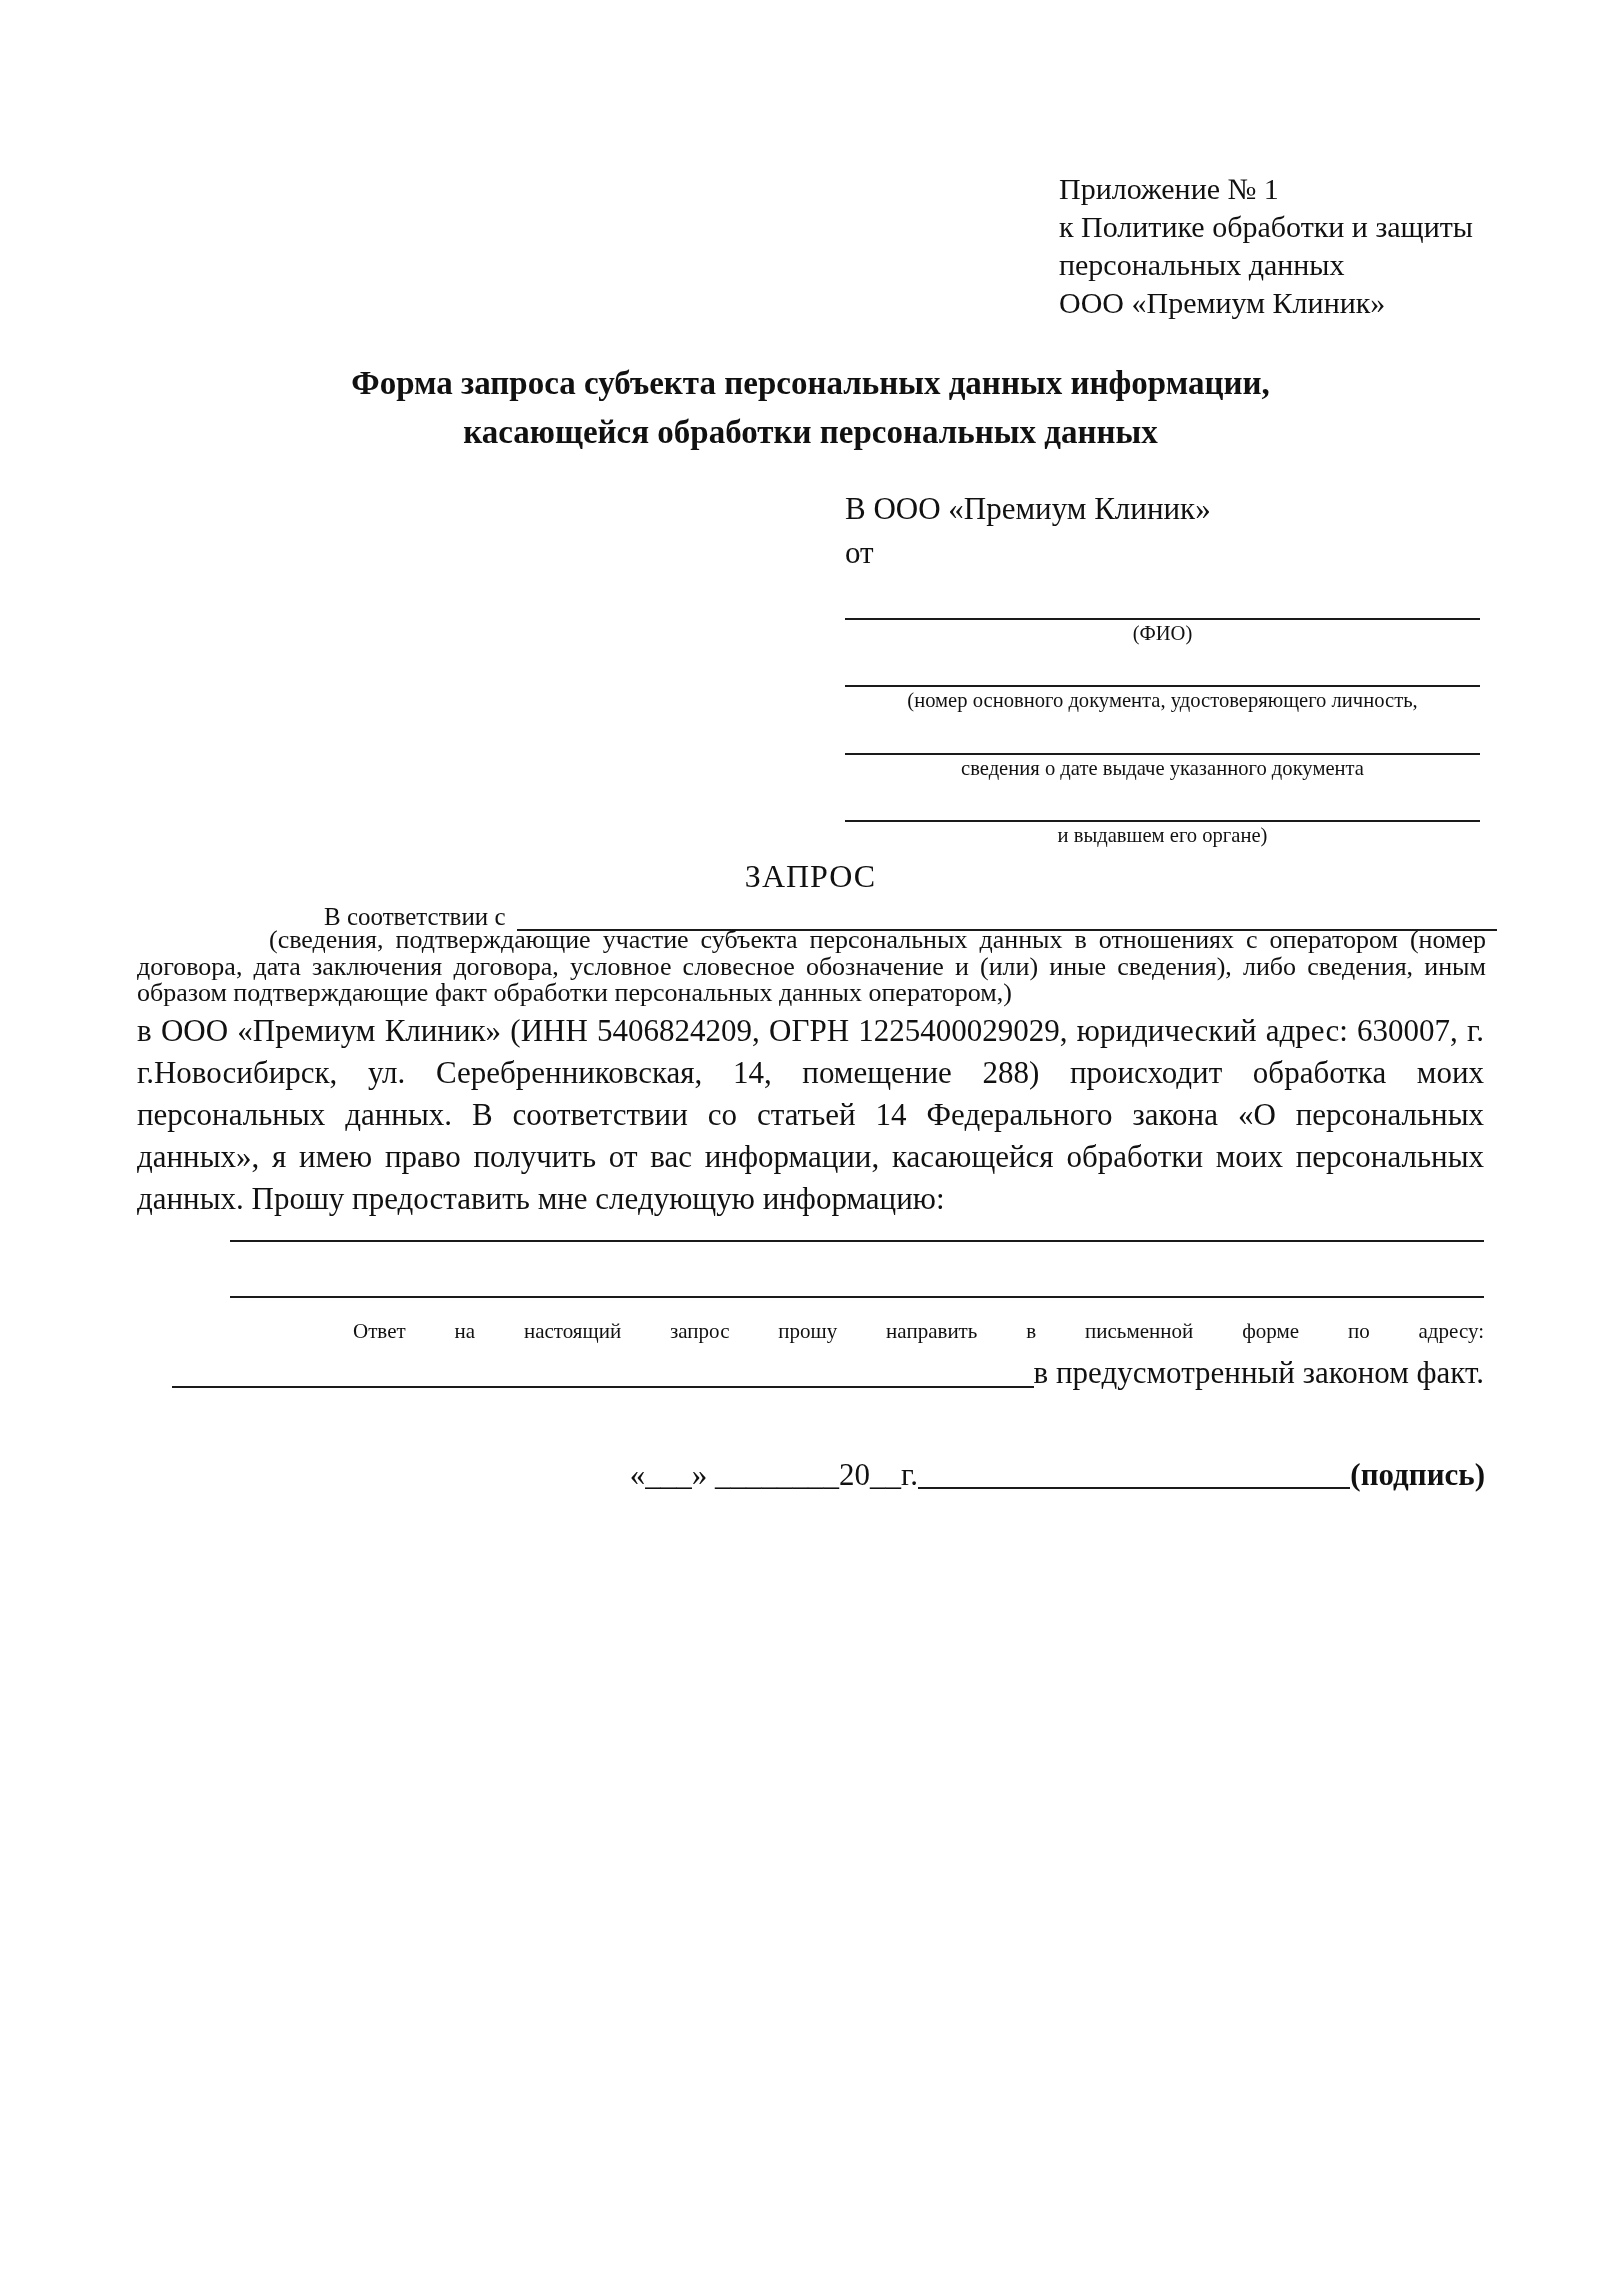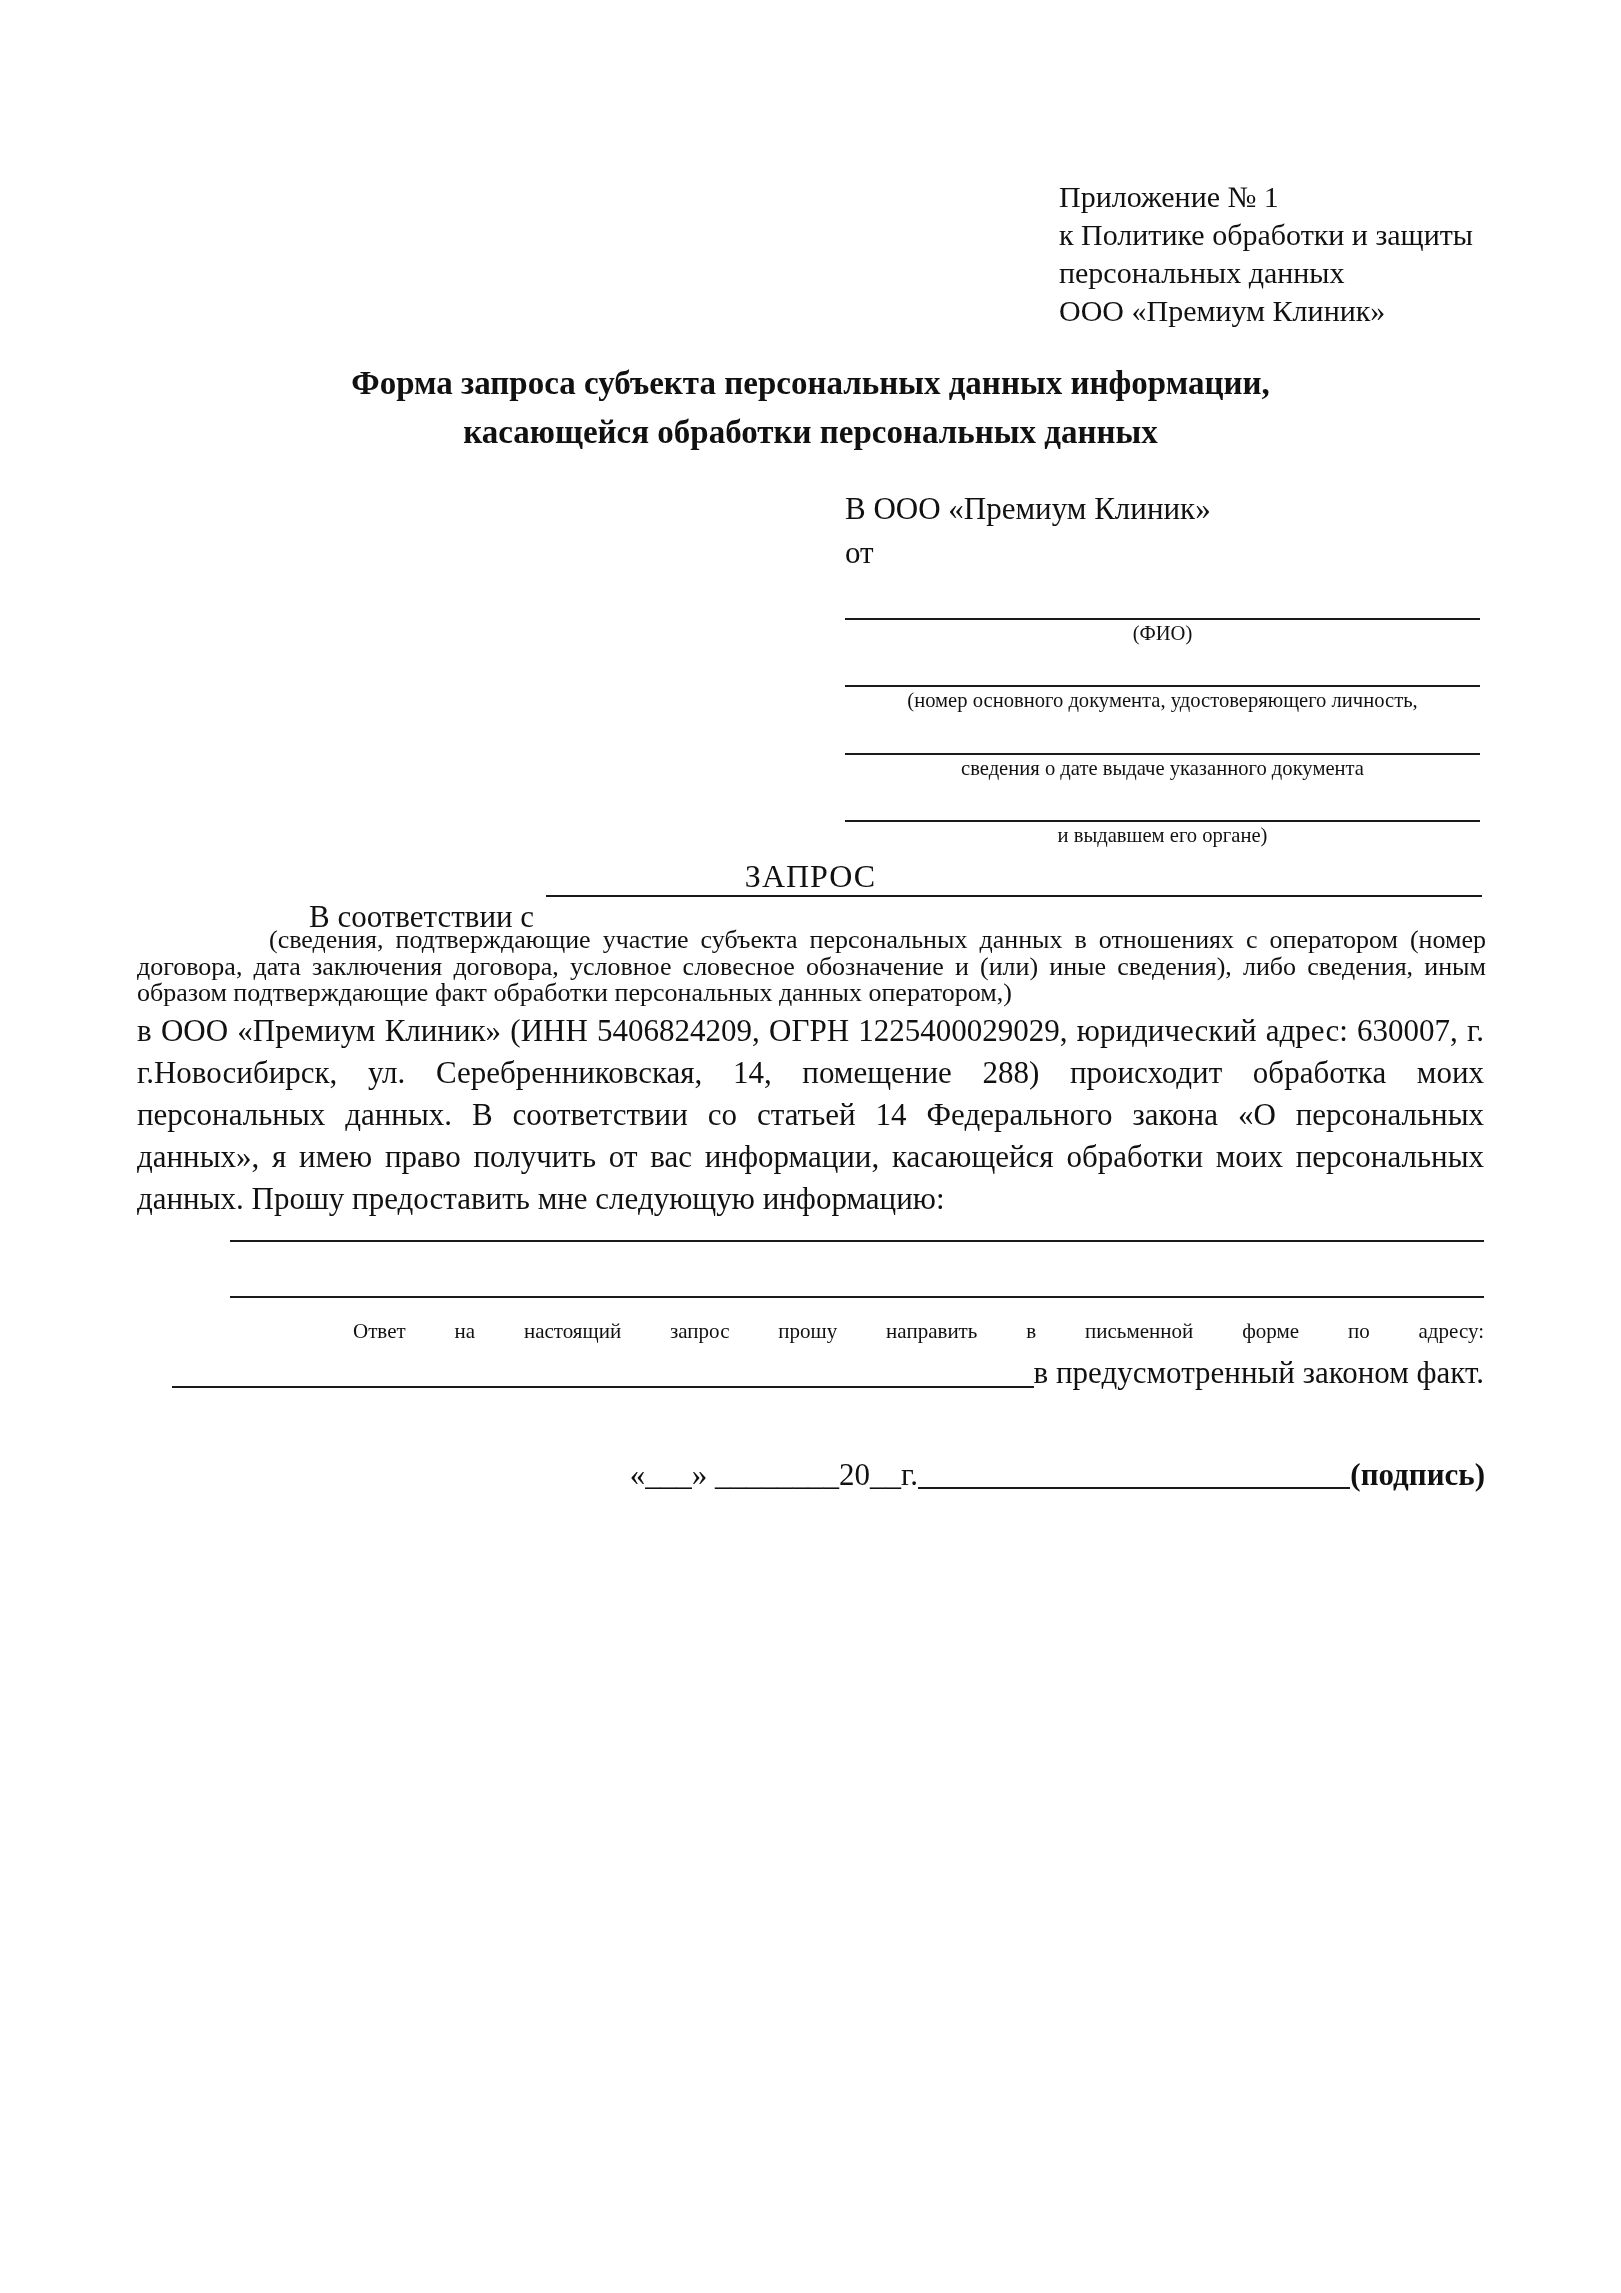--- a/index.html
+++ b/index.html
@@ -7,21 +7,21 @@
     position:relative;
     width:1621px;height:2294px;
     margin:0 auto;
     background:#ffffff;
     font-family:"Liberation Serif","DejaVu Serif",serif;
     color:#111111;
     overflow:hidden;
   }
   
   .appendix{
-    position:absolute;left:1059px;top:178px;width:461px;
+    position:absolute;left:1059px;top:170px;width:461px;
     font-size:30px;line-height:38px;
   }
   
   .title{
     position:absolute;left:137px;top:359px;width:1347px;
     text-align:center;font-weight:bold;font-size:33px;line-height:49px;
   }
   
   .addressee{
     position:absolute;left:845px;top:487px;width:635px;
@@ -36,22 +36,22 @@
   .addressee .bl4{margin-top:39px;}
   .addressee .caption{
     text-align:center;font-size:20.6px;line-height:23.5px;margin-top:2px;
   }
   
   .zapros{
     position:absolute;left:137px;top:858px;width:1347px;
     text-align:center;font-size:32px;line-height:37px;letter-spacing:1px;
   }
   .accord{
-    position:absolute;left:135px;top:895px;width:1347px;
-    display:flex;align-items:flex-start;font-size:31px;line-height:43px;
+    position:absolute;left:150px;top:895px;width:1347px;
+    display:flex;align-items:flex-end;font-size:25px;line-height:43px;
   }
   .accord .lead{padding-left:174px;white-space:nowrap;}
   .accord .fill{flex:1;border-bottom:2.9px solid #1a1a1a;margin:0 0 6.9px 11.8px;}
   .smallnote{
     position:absolute;left:137px;top:927px;width:1349px;
     font-size:26px;line-height:26.5px;text-align:justify;text-indent:132px;
   }
   .mainpara{
     position:absolute;left:137px;top:1010px;width:1347px;
     font-size:31px;line-height:42px;text-align:justify;

